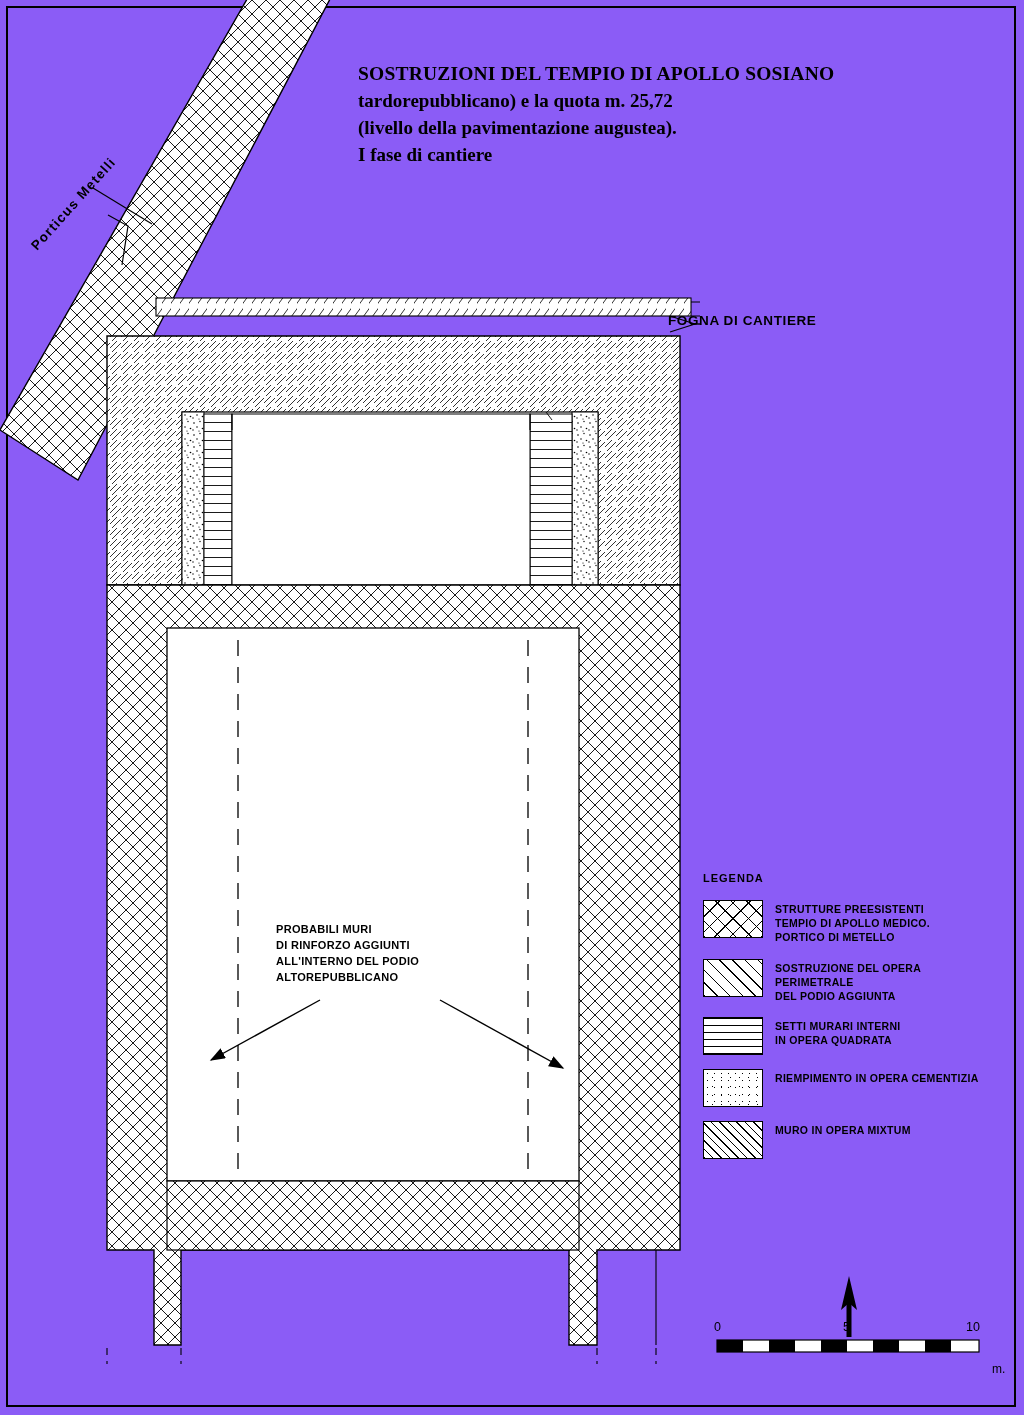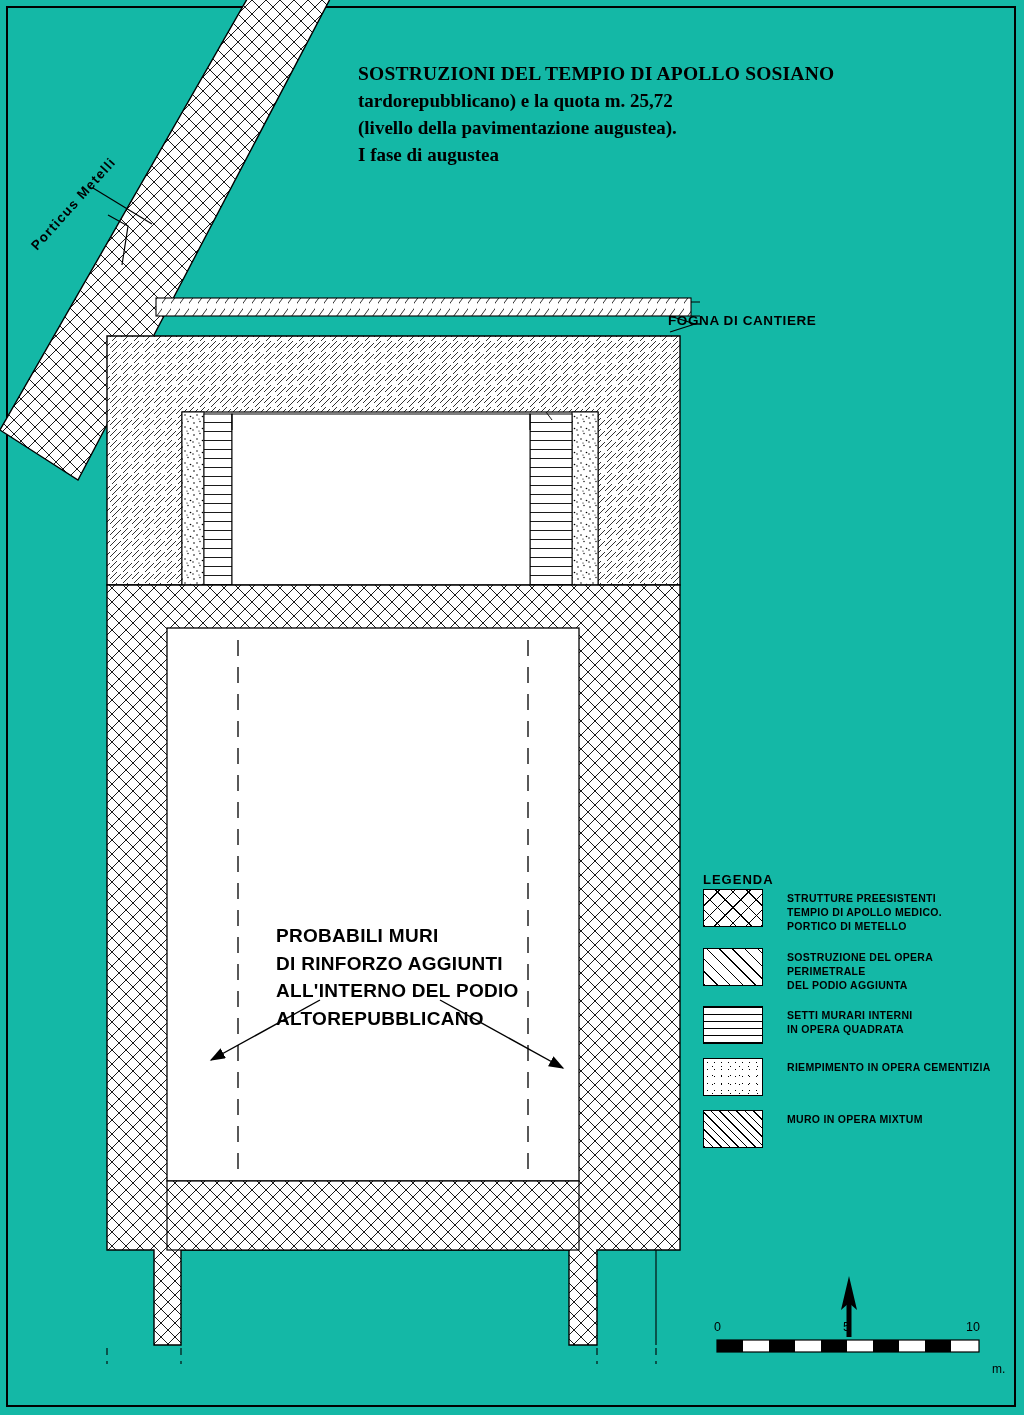--- a/index.html
+++ b/index.html
@@ -8,21 +8,21 @@
     background: #ffffff;
   }
   body {
     font-family: "Liberation Sans", sans-serif;
     color: #000;
   }
   #page {
     position: relative;
     width: 1024px;
     height: 1415px;
-    background: #14b8a6;
+    background: #8b5cf6;
     overflow: hidden;
   }
   .frame {
     position: absolute;
     left: 6px;
     top: 6px;
     width: 1010px;
     height: 1401px;
     border: 2px solid #000;
     box-sizing: border-box;
@@ -68,52 +68,52 @@
     top: 243px;
     font-size: 13.5px;
     letter-spacing: 1.2px;
     transform: rotate(-48deg);
     transform-origin: left top;
     white-space: nowrap;
   }
   #probabili-label {
     left: 276px;
     top: 922px;
-    font-size: 19px;
+    font-size: 11px;
     line-height: 1.45;
     letter-spacing: 0.3px;
   }
 
   
   #legend {
     position: absolute;
     left: 703px;
     top: 872px;
     width: 300px;
   }
   #legend .legend-title {
-    font-size: 13px;
+    font-size: 11px;
     font-weight: bold;
     letter-spacing: 1px;
-    margin-bottom: 2px;
+    margin-bottom: 16px;
   }
   .legend-row {
     display: flex;
     align-items: flex-start;
     margin-bottom: 14px;
   }
   .legend-swatch {
     width: 60px;
     height: 38px;
     border: 1px solid #000;
     flex: 0 0 auto;
     box-sizing: border-box;
   }
   .legend-text {
-    margin-left: 24px;
+    margin-left: 12px;
     font-size: 10.5px;
     font-weight: bold;
     line-height: 1.35;
     letter-spacing: 0.3px;
     padding-top: 2px;
     white-space: pre-line;
   }
 
   
   #scalebar {
@@ -247,21 +247,21 @@
     <g>
       <polygon points="849,1276 857,1310 849,1303 841,1310" fill="#000"></polygon>
       <rect x="846.5" y="1303" width="5" height="34" fill="#000"></rect>
     </g>
   </svg>
 
   <div class="title-block">
     <div class="t1">SOSTRUZIONI DEL TEMPIO DI APOLLO SOSIANO</div>
     <div>tardorepubblicano) e la quota m. 25,72</div>
     <div>(livello della pavimentazione augustea).</div>
-    <div>I fase di augustea</div>
+    <div>I fase di cantiere</div>
   </div>
 
   <div class="lbl" id="fogna-label">FOGNA DI CANTIERE</div>
 
   <div class="lbl" id="porticus-label">Porticus Metelli</div>
 
   <div class="lbl" id="probabili-label" style="white-space: pre-line;">PROBABILI MURI
 DI RINFORZO AGGIUNTI
 ALL'INTERNO DEL PODIO
 ALTOREPUBBLICANO</div>

